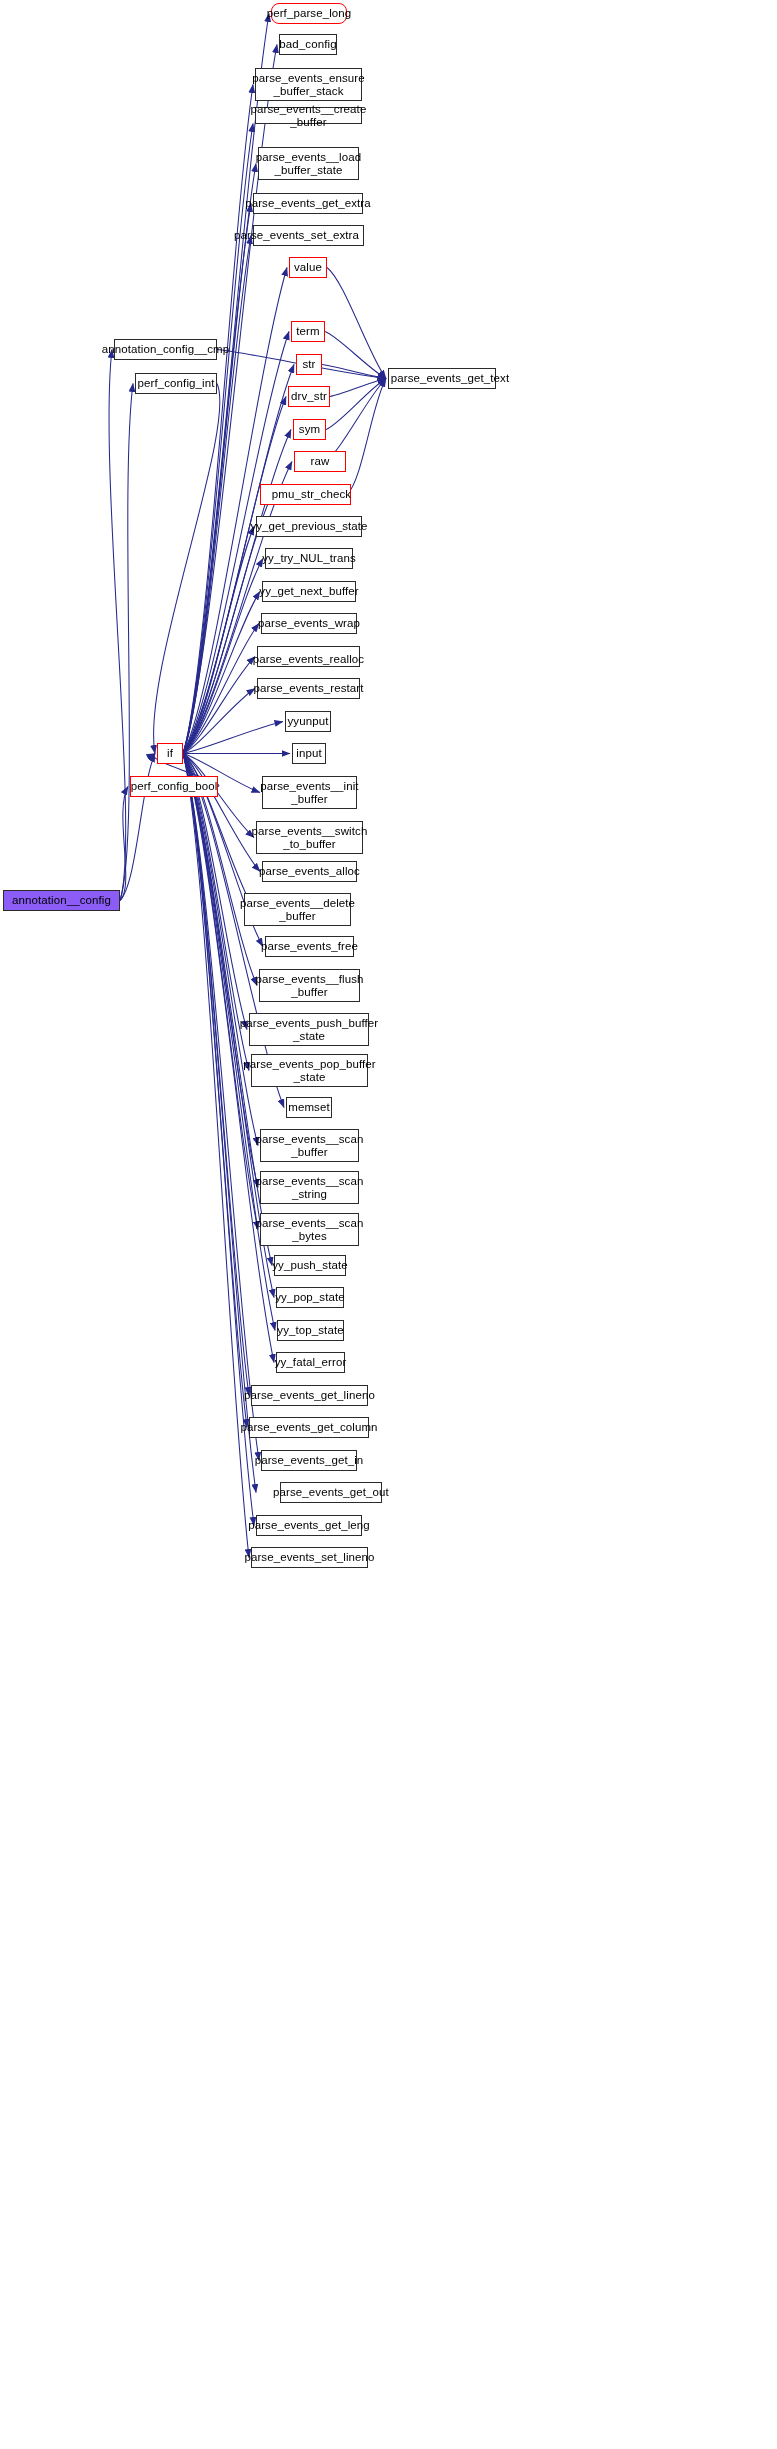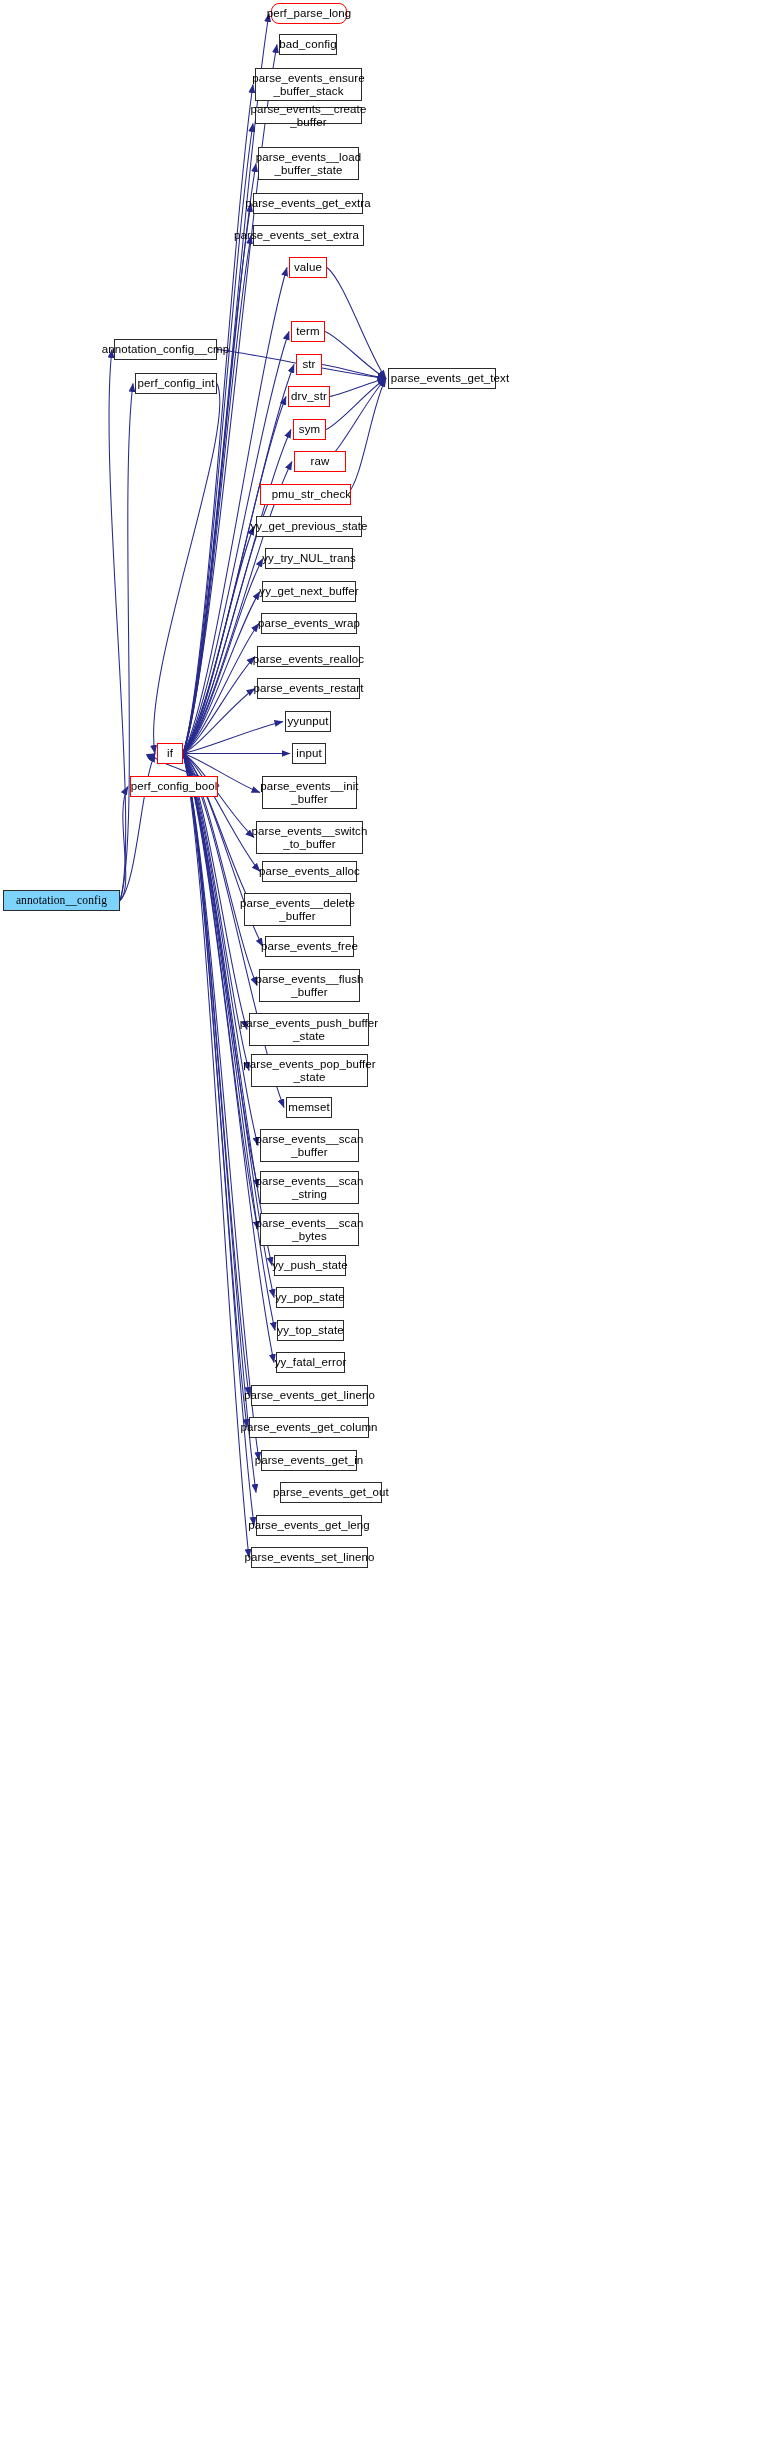--- a/index.html
+++ b/index.html
@@ -4,21 +4,21 @@
 <style>
   html,body{margin:0;padding:0;background:#ffffff;}
   body{font-family:"Liberation Sans","DejaVu Sans",sans-serif;}
   #graph{position:relative;width:777px;height:2449px;background:#fff;overflow:hidden;}
   #edges{position:absolute;left:0;top:0;width:777px;height:2449px;pointer-events:none;}
   .node{position:absolute;box-sizing:border-box;display:flex;align-items:center;
         justify-content:center;text-align:center;background:#ffffff;
         border:1px solid #2b2b2b;font-size:11.5px;color:#000;line-height:1.12;
         letter-spacing:0.1px;white-space:pre-line;}
   .node.red{border:1px solid #ff0000;}
-  .node.root{background:#7dd3fc;border:1px solid #2b2b2b;font-family:Liberation Serif, serif;}
+  .node.root{background:#8b5cf6;border:1px solid #2b2b2b;}
   .node .lbl{display:block;padding:0 4px;}
 </style>
 </head>
 <body>
 
 <div id="graph">
   <svg id="edges" viewBox="0 0 777 2449" xmlns="http://www.w3.org/2000/svg">
     <defs>
       <marker id="ah" markerWidth="9" markerHeight="7" refX="8.5" refY="3.5" orient="auto" markerUnits="userSpaceOnUse">
         <path d="M0,0 L9,3.5 L0,7 z" fill="#26298c"></path>

